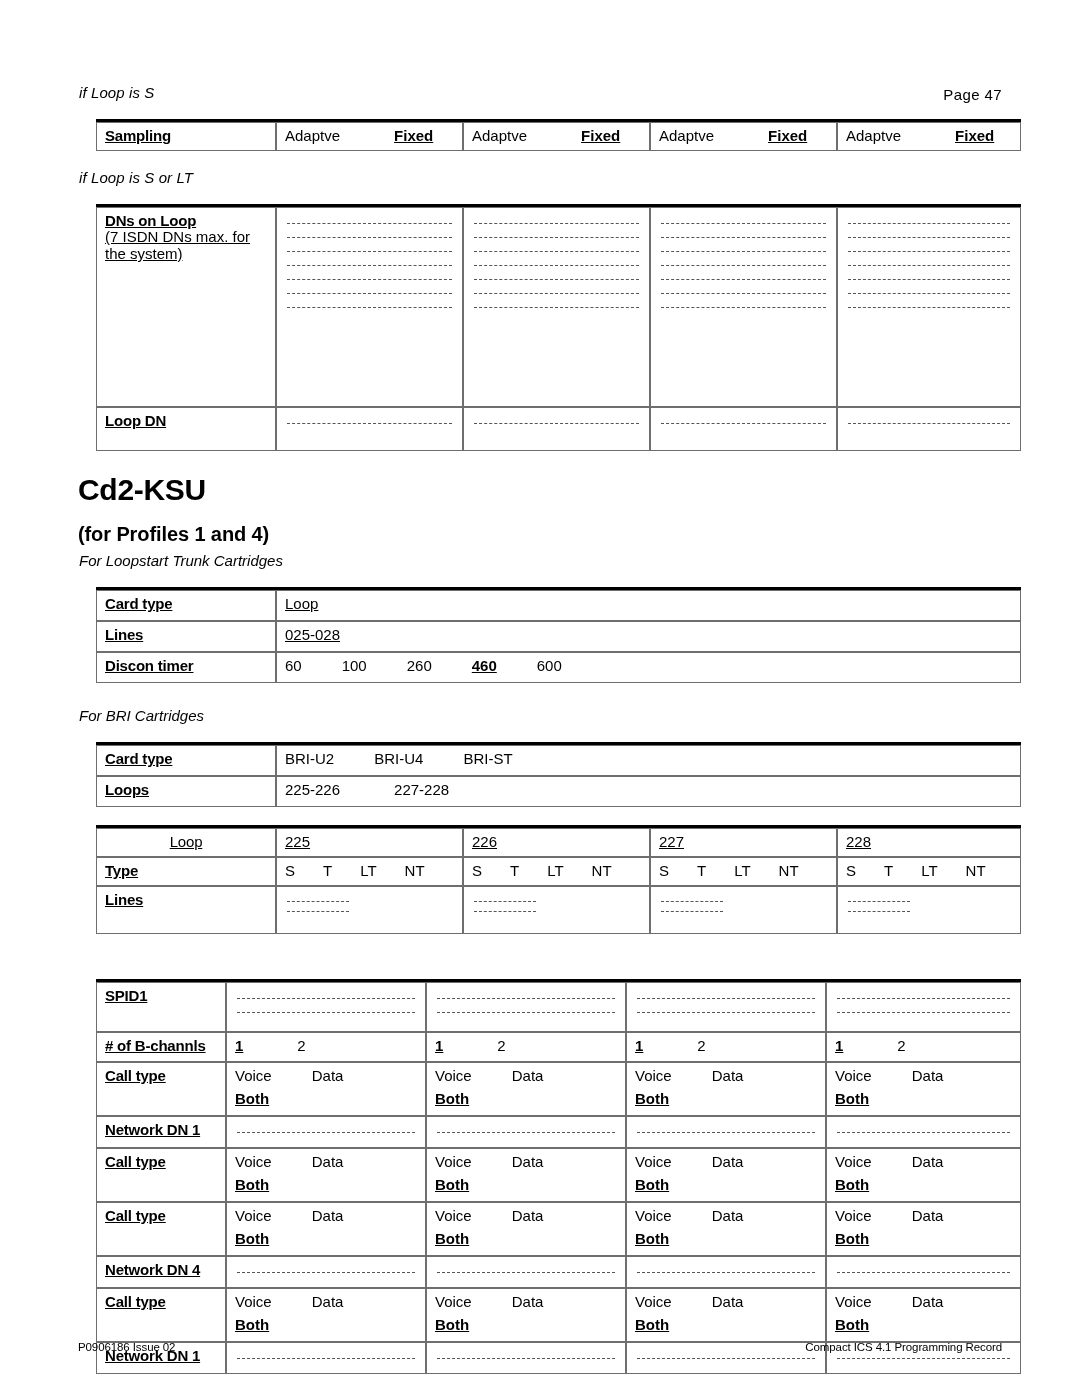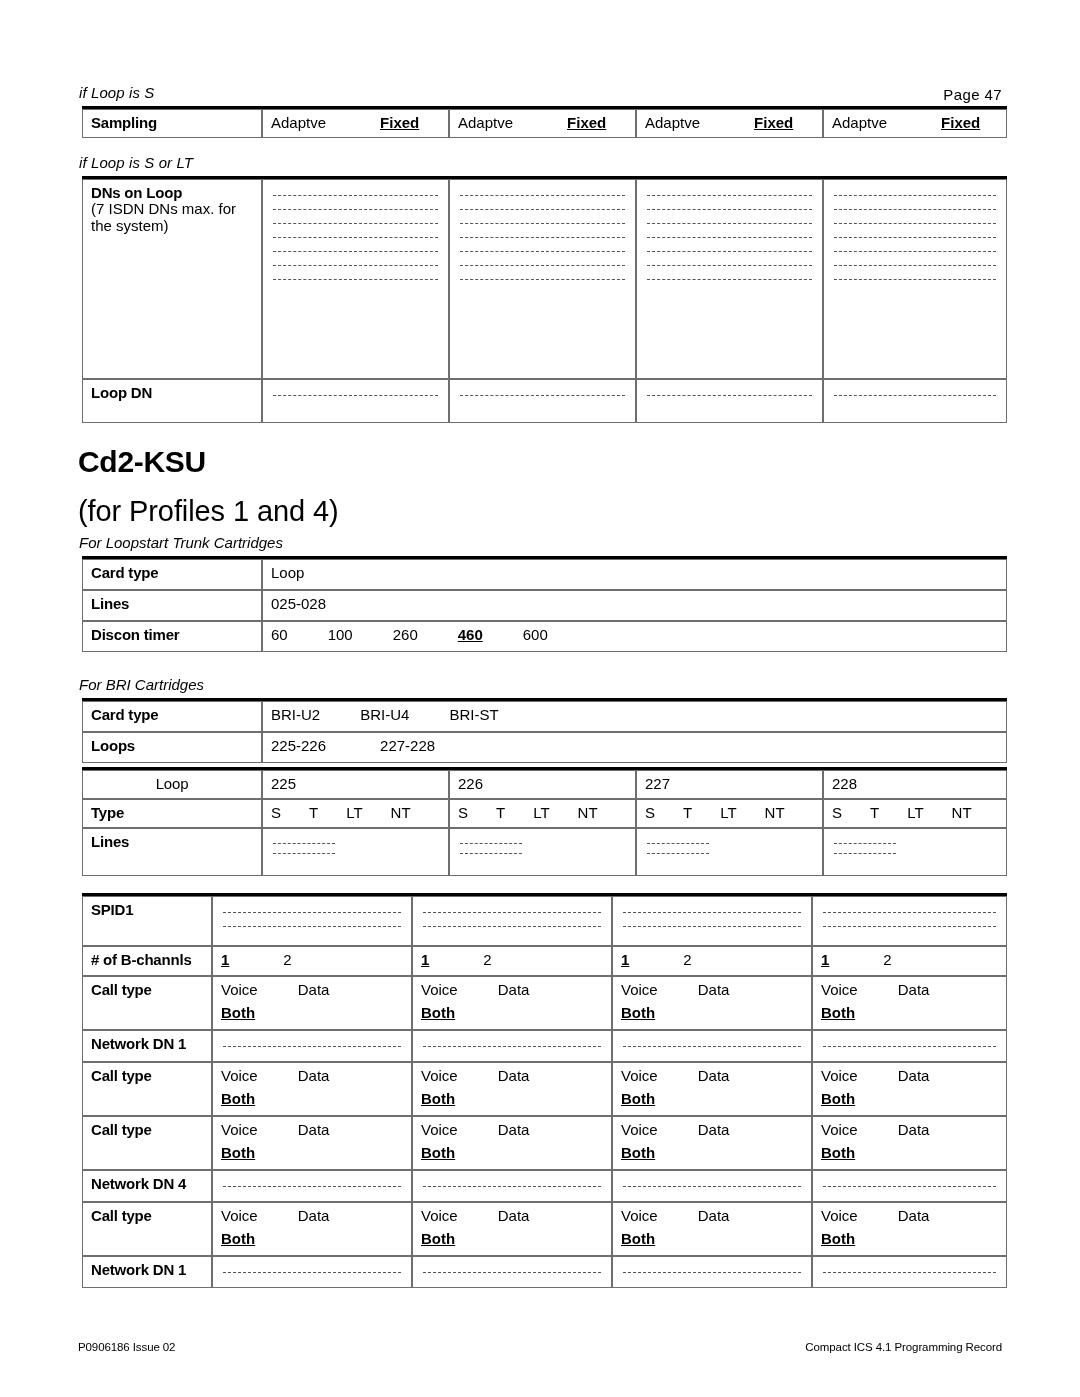--- a/index.html
+++ b/index.html
@@ -49,38 +49,39 @@
   }
   .cond.tight { margin-top: 16px; }
 
   h1.big-title {
     font-size: 30px;
     font-weight: bold;
     letter-spacing: -0.3px;
     margin: 22px 0 0 0;
   }
   h2.sub-title {
-    font-size: 29px;
-    font-weight: normal;
+    font-size: 20px;
+    font-weight: bold;
     letter-spacing: -0.1px;
     margin: 16px 0 6px 0;
   }
   .section-note {
     font-style: italic;
     font-size: 15px;
     margin: 0 0 5px 1px;
   }
 
   
   table.grid {
     border-collapse: separate;
     border-spacing: 0;
     width: 925px;
     table-layout: fixed;
-    margin: 4px;
+    margin: 18px;
+    text-decoration: underline;
   }
   table.grid td {
     border: 1px solid #6e6e6e;
     vertical-align: top;
     padding: 4px 8px 5px 8px;
     font-size: 15px;
     line-height: 1.18;
     background: #fff;
   }
   

